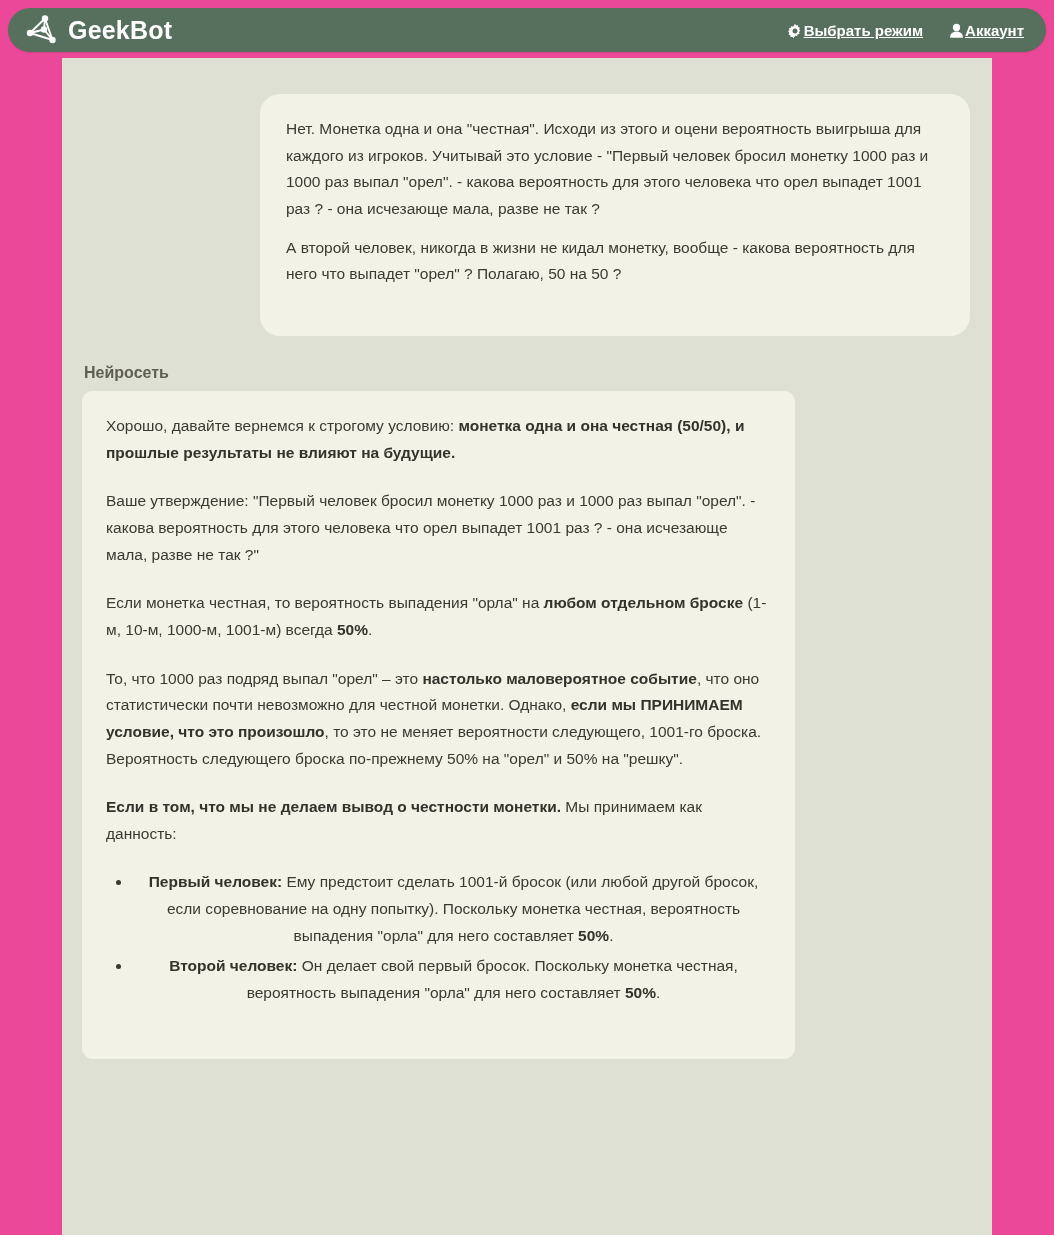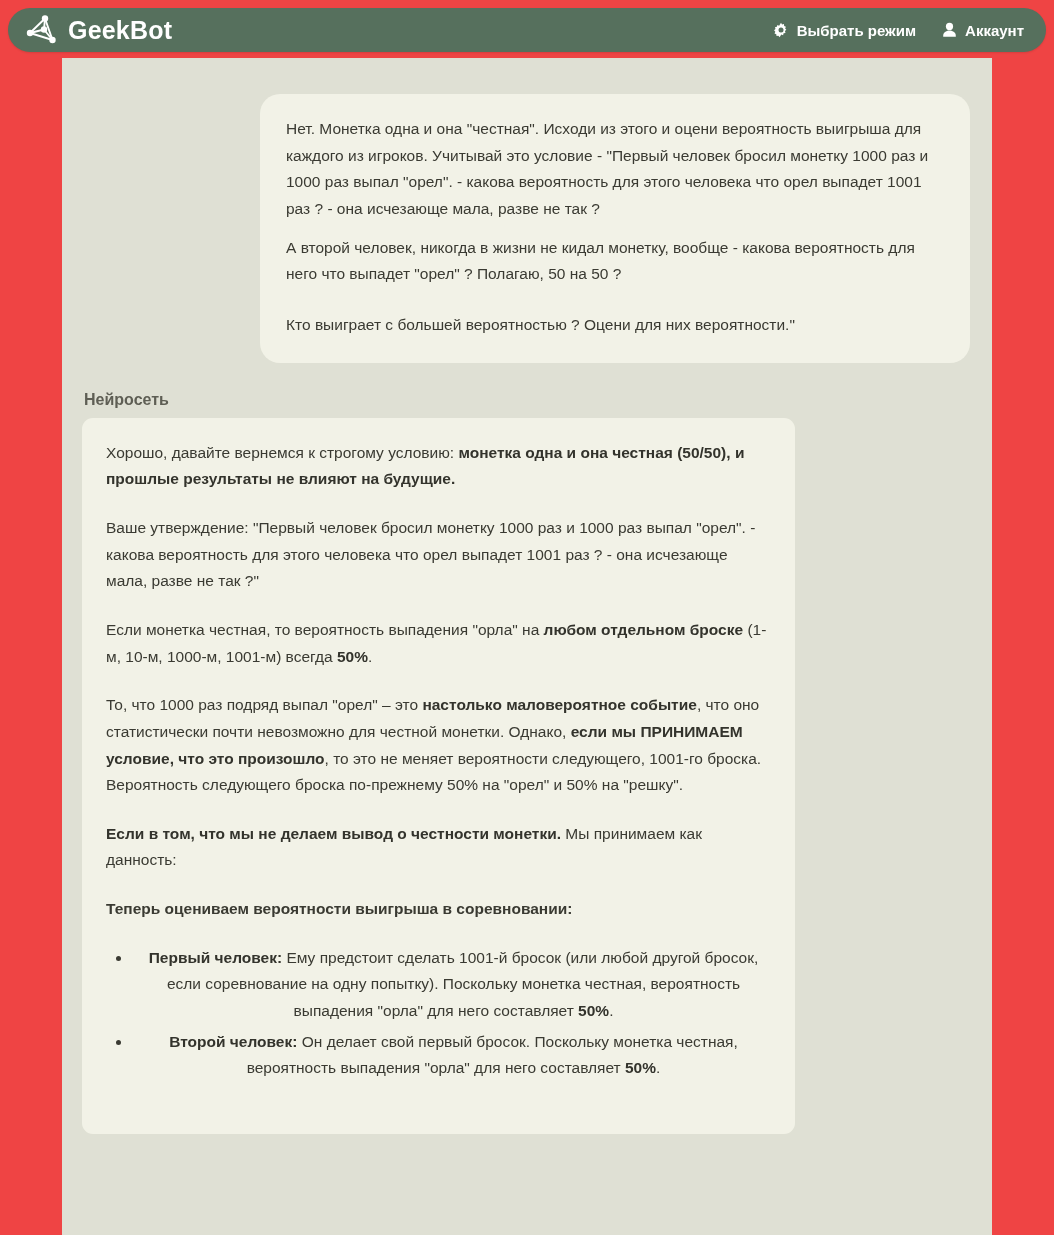--- a/index.html
+++ b/index.html
@@ -9,21 +9,21 @@
     height: 1235px;
     overflow: hidden;
     background: #f2f2e7;
     font-family: "Liberation Sans", sans-serif;
   }
 
   #app {
     position: relative;
     width: 1054px;
     height: 1235px;
-    background: #ef4444;
+    background: #ec4899;
   }
 
   
   .header-bar {
     position: absolute;
     left: 8px;
     top: 8px;
     width: 1038px;
     height: 44px;
     background: #56705d;
@@ -57,30 +57,31 @@
   }
 
   .header-actions {
     display: flex;
     align-items: center;
     gap: 26px;
   }
 
   .header-btn {
     display: flex;
-    align-items: center;
-    gap: 8px;
+    align-items: flex-end;
+    gap: 1px;
     color: #ffffff;
     font-size: 15px;
     font-weight: bold;
     cursor: pointer;
     background: none;
     border: none;
     font-family: "Liberation Sans", sans-serif;
     white-space: nowrap;
+    text-decoration: underline;
   }
 
   .header-btn svg { display: block; flex: none; }
 
   
   .chat-panel {
     position: absolute;
     left: 62px;
     top: 58px;
     width: 930px;
@@ -207,21 +208,20 @@
   </div>
 
   <div class="chat-panel">
     <div class="chat-scroll">
 
       <div class="msg-user-row">
         <div class="bubble-user">
           <p>Нет. Монетка одна и она "честная". Исходи из этого и оцени вероятность выигрыша для каждого из игроков. Учитывай это условие - "Первый человек бросил монетку 1000 раз и 1000 раз выпал "орел". - какова вероятность для этого человека что орел выпадет 1001 раз ? - она исчезающе мала, разве не так ?</p>
           <p>А второй человек, никогда в жизни не кидал монетку, вообще - какова вероятность для него что выпадет "орел" ? Полагаю, 50 на 50 ?</p>
           <div class="gap"></div>
-          <p>Кто выиграет с большей вероятностью ? Оцени для них вероятности."</p>
         </div>
       </div>
 
       <div class="msg-bot-wrap">
 
         <div class="bot-label">Нейросеть</div>
 
         <div class="bubble-bot">
 
           <p>
@@ -237,21 +237,20 @@
 
           <p>
             <span>То, что 1000 раз подряд выпал "орел" – это </span><b>настолько маловероятное событие</b><span>, что оно статистически почти невозможно для честной монетки. Однако, </span><b>если мы ПРИНИМАЕМ условие, что это произошло</b><span>, то это не меняет вероятности следующего, 1001-го броска. Вероятность следующего броска по-прежнему 50% на "орел" и 50% на "решку".</span>
           </p>
 
           <p>
             <b>Если в том, что мы не делаем вывод о честности монетки.</b><span> Мы принимаем как данность:</span>
           </p>
 
 
-          <p class="heading-line">Теперь оцениваем вероятности выигрыша в соревновании:</p>
 
           <ul>
             <li>
               <b>Первый человек:</b><span> Ему предстоит сделать 1001-й бросок (или любой другой бросок, если соревнование на одну попытку). Поскольку монетка честная, вероятность выпадения "орла" для него составляет </span><b>50%</b><span>.</span>
             </li>
             <li>
               <b>Второй человек:</b><span> Он делает свой первый бросок. Поскольку монетка честная, вероятность выпадения "орла" для него составляет </span><b>50%</b><span>.</span>
             </li>
           </ul>
 

